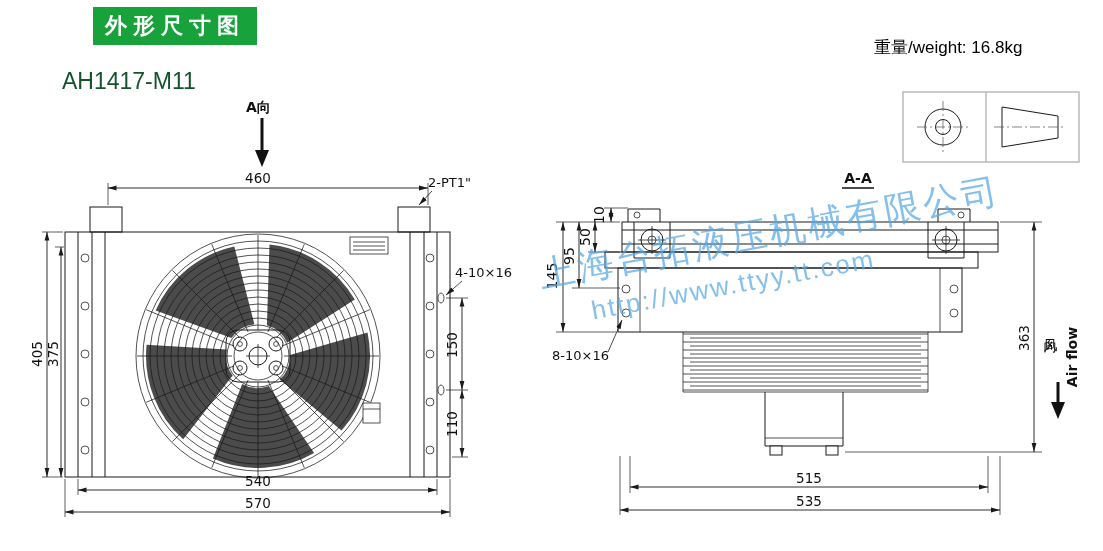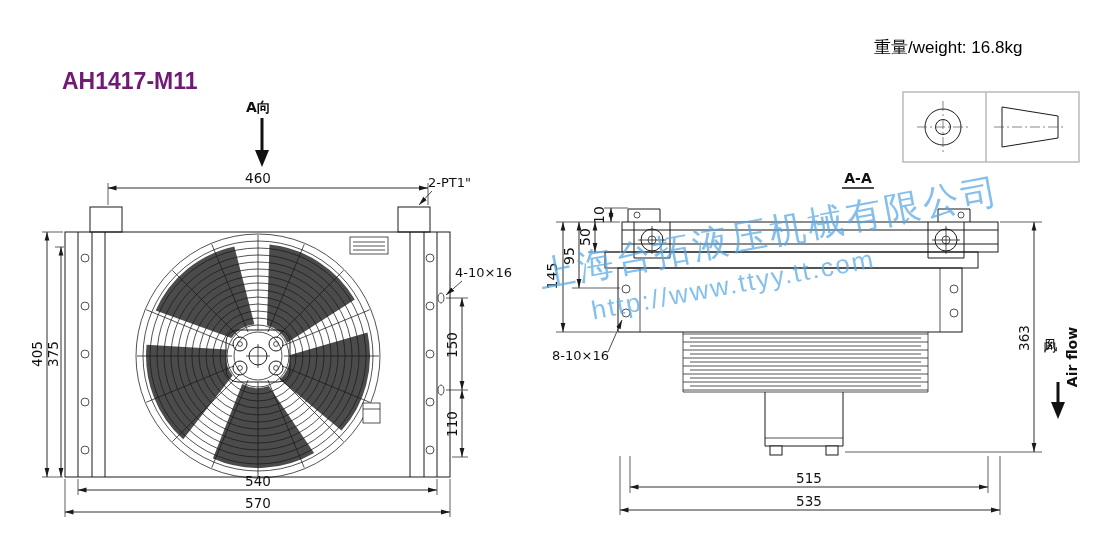--- a/index.html
+++ b/index.html
@@ -11,21 +11,21 @@
   .thin{stroke:#1a1a1a;stroke-width:0.75;fill:none;}
   .dim{stroke:#1a1a1a;stroke-width:0.9;fill:none;marker-start:url(#arrS);marker-end:url(#arrE);}
   .ext{stroke:#1a1a1a;stroke-width:0.7;fill:none;}
   .lead{stroke:#1a1a1a;stroke-width:0.8;fill:none;marker-end:url(#arrE);}
   .cl{stroke:#555;stroke-width:0.7;stroke-dasharray:10 3 2 3;fill:none;}
   .sym{stroke:#b5b5b5;stroke-width:1.4;fill:none;}
   .dimtxt{font-size:13.5px;}
   .lbltxt{font-size:13px;}
   .title-badge{position:absolute;left:93px;top:7px;z-index:2;background:var(--badge_bg,#17a23b);
        color:#fff;font-size:22px;font-weight:bold;letter-spacing:6px;padding:4px 12px;}
-  .model-label{position:absolute;left:62px;top:68px;z-index:2;font-size:23px;font-weight:bold;color:#701a75;}
+  .model-label{position:absolute;left:62px;top:68px;z-index:2;font-size:23px;font-weight:normal;color:#14532d;}
   .weight-label{position:absolute;left:874px;top:36px;z-index:2;font-size:17px;color:#000;text-align:center;}
   .watermark{position:absolute;left:535px;top:252px;z-index:3;transform:rotate(-10.5deg);
        transform-origin:0 0;color:var(--watermark,#57a8e6);opacity:0.72;pointer-events:none;white-space:nowrap;}
   .watermark .wm1{font-size:36px;letter-spacing:3px;}
   .watermark .wm2{font-size:26px;letter-spacing:2px;margin:4px 0 0 45px;}
 </style>
 </head>
 <body>
 
 <div class="page">
@@ -308,20 +308,21 @@
     <line x1="986" y1="92" x2="986" y2="162" class="sym"></line>
     <circle cx="943" cy="127" r="18" class="ln"></circle>
     <circle cx="943" cy="127" r="7.5" class="ln"></circle>
     <line x1="917" y1="127" x2="969" y2="127" class="cl"></line>
     <line x1="943" y1="101" x2="943" y2="153" class="cl"></line>
     <path d="M1002,107 L1002,147 L1058,138 L1058,116 Z" class="ln"></path>
     <line x1="994" y1="127" x2="1066" y2="127" class="cl"></line>
   </g>
 </svg>
 
+<div class="title-badge">外形尺寸图</div>
 <div class="model-label">AH1417-M11</div>
 <div class="weight-label">重量/weight: 16.8kg</div>
 
 <div class="watermark">
   <div class="wm1">上海台拓液压机械有限公司</div>
   <div class="wm2">http://www.ttyy.tt.com</div>
 </div>
 
 </div>
 

